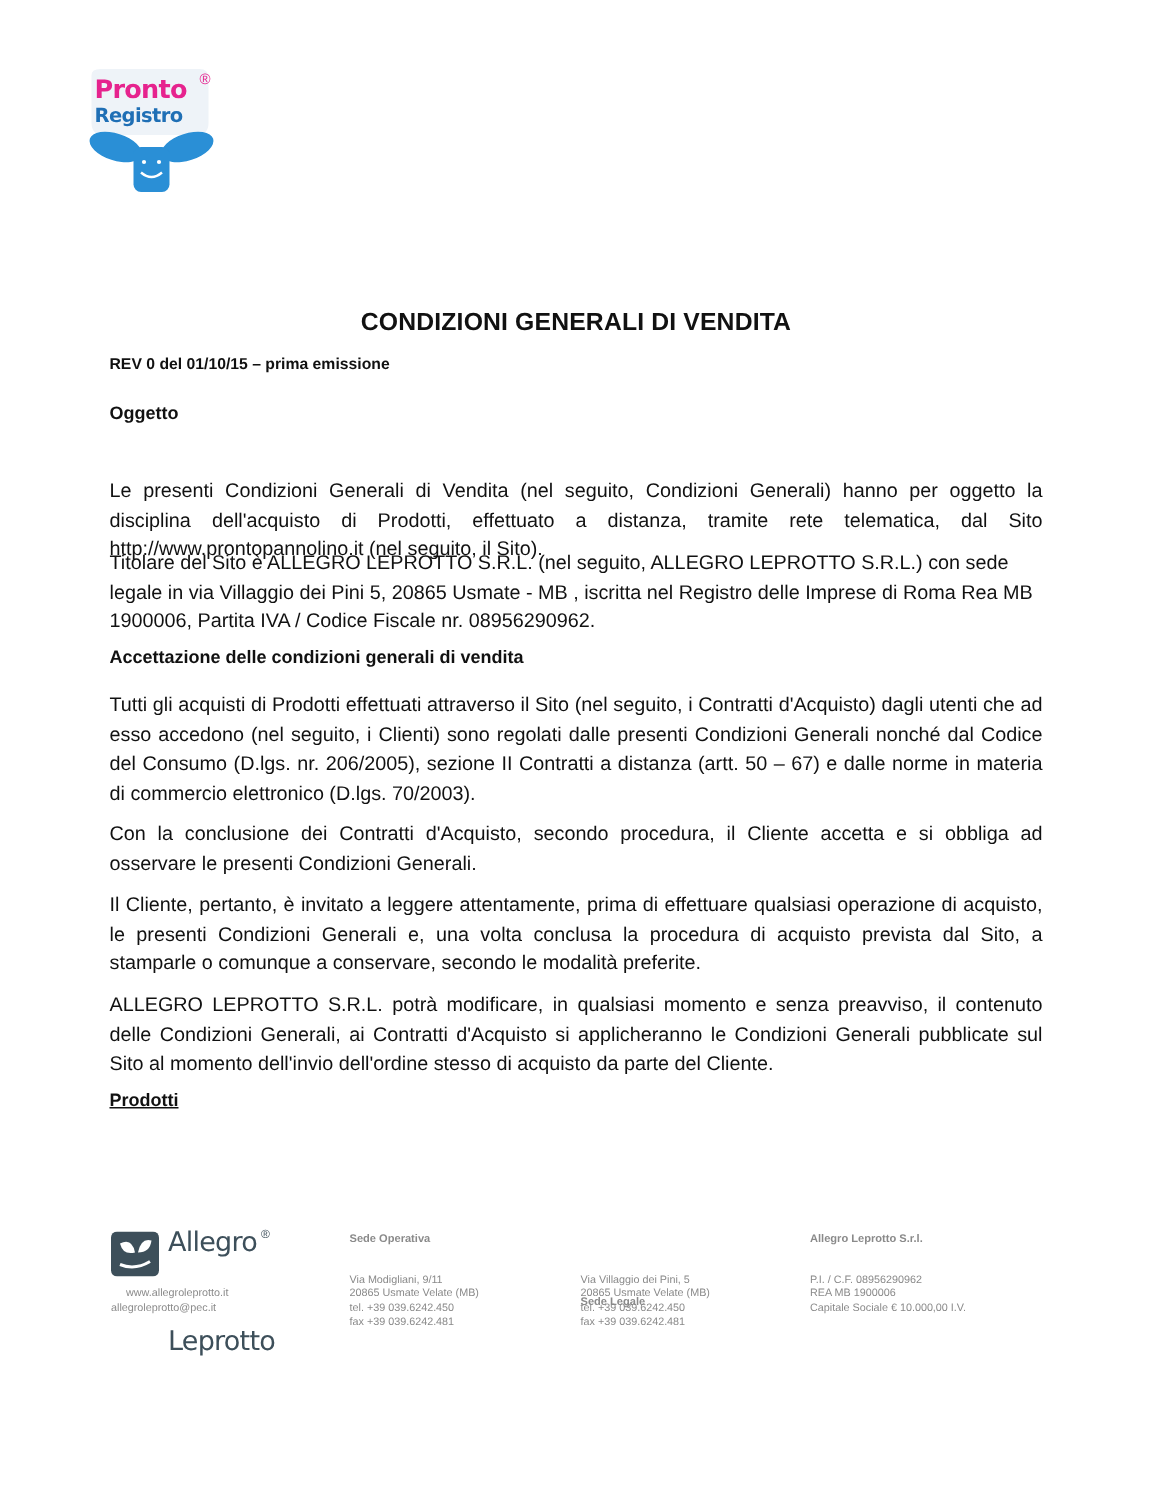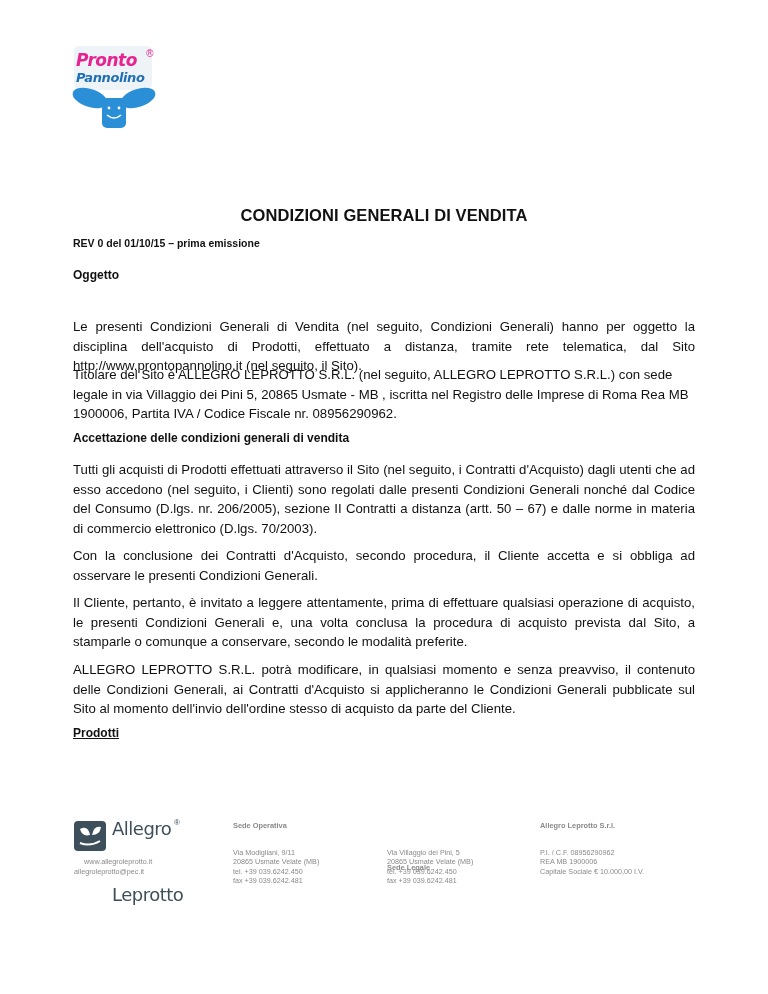--- a/index.html
+++ b/index.html
@@ -1,18 +1,18 @@
 <!DOCTYPE html>
 <html><head>
 <meta charset="utf-8">
 <style>
   html, body { margin: 0; padding: 0; background: #ffffff; }
   body { width: 768px; height: 994px; position: relative; overflow: hidden;
          font-family: "Liberation Sans", "DejaVu Sans", sans-serif; color: #111; }
-  .logo { position: absolute; left: 68px; top: 46px; width: 100px; height: 84px; font-style: italic; }
+  .logo { position: absolute; left: 55px; top: 46px; width: 100px; height: 84px; }
   .title { position: absolute; left: 0; right: 0; top: 206px; text-align: center;
            font-size: 16.5px; font-weight: bold; letter-spacing: 0.1px; }
   .content { position: absolute; left: 73px; width: 622px; top: 0; }
   .rev { position: absolute; top: 237px; font-size: 10.5px; font-weight: bold; }
   .h { position: absolute; font-size: 12px; font-weight: bold; }
   .p { position: absolute; font-size: 13.2px; line-height: 19.6px; text-align: justify;
        width: 622px; }
   .p.left { text-align: left; }
   .footer-logo { position: absolute; left: 74px; top: 818px; }
   .foot { position: absolute; font-size: 7.2px; color: #8a8a8a; line-height: 9.4px; }
@@ -26,21 +26,21 @@
   <svg width="100" height="84" viewBox="0 0 100 84">
     <path d="M6 4 Q6 0 12 0 L78 0 Q84 0 84 6 L84 36 Q84 44 76 44 L14 44 Q6 44 6 36 Z" fill="#eef3f8"></path>
     <ellipse cx="22" cy="52" rx="18" ry="9" fill="#2a8fd6" transform="rotate(18 22 52)"></ellipse>
     <ellipse cx="70" cy="52" rx="18" ry="9" fill="#2a8fd6" transform="rotate(-18 70 52)"></ellipse>
     <rect x="34" y="52" width="24" height="30" rx="5" fill="#2a8fd6"></rect>
     <circle cx="41" cy="62" r="1.4" fill="#fff"></circle>
     <circle cx="51" cy="62" r="1.4" fill="#fff"></circle>
     <path d="M39 69 Q46 75 53 69" stroke="#fff" stroke-width="1.6" fill="none"></path>
   </svg>
   <span style="position:absolute;left:8px;top:4px;font-size:17px;font-weight:bold;color:#e6238e;font-family:'DejaVu Sans',sans-serif;letter-spacing:-0.5px;">Pronto</span>
-  <span style="position:absolute;left:8px;top:24px;font-size:13px;font-weight:bold;color:#1f6fb5;font-family:'DejaVu Sans',sans-serif;letter-spacing:-0.4px;">Pannolino</span>
+  <span style="position:absolute;left:8px;top:24px;font-size:13px;font-weight:bold;color:#1f6fb5;font-family:'DejaVu Sans',sans-serif;letter-spacing:-0.4px;">Registro</span>
   <span style="position:absolute;left:78px;top:2px;font-size:10px;color:#e6238e;">®</span>
 </div>
 
 <div class="title">CONDIZIONI GENERALI DI VENDITA</div>
 
 <div class="content">
   <div class="rev">REV 0 del 01/10/15 – prima emissione</div>
 
   <div class="h" style="top:268px;">Oggetto</div>
   <div class="p" style="top:297px;margin-top:20px;">Le presenti Condizioni Generali di Vendita (nel seguito, Condizioni Generali) hanno per oggetto la disciplina dell'acquisto di Prodotti, effettuato a distanza, tramite rete telematica, dal Sito http://www.prontopannolino.it (nel seguito, il Sito).</div>

